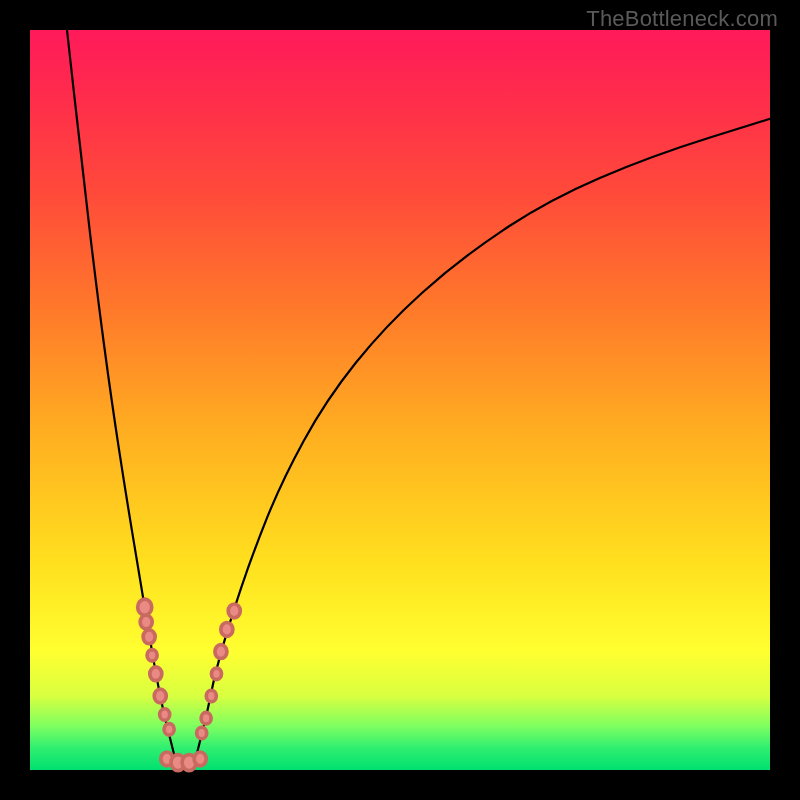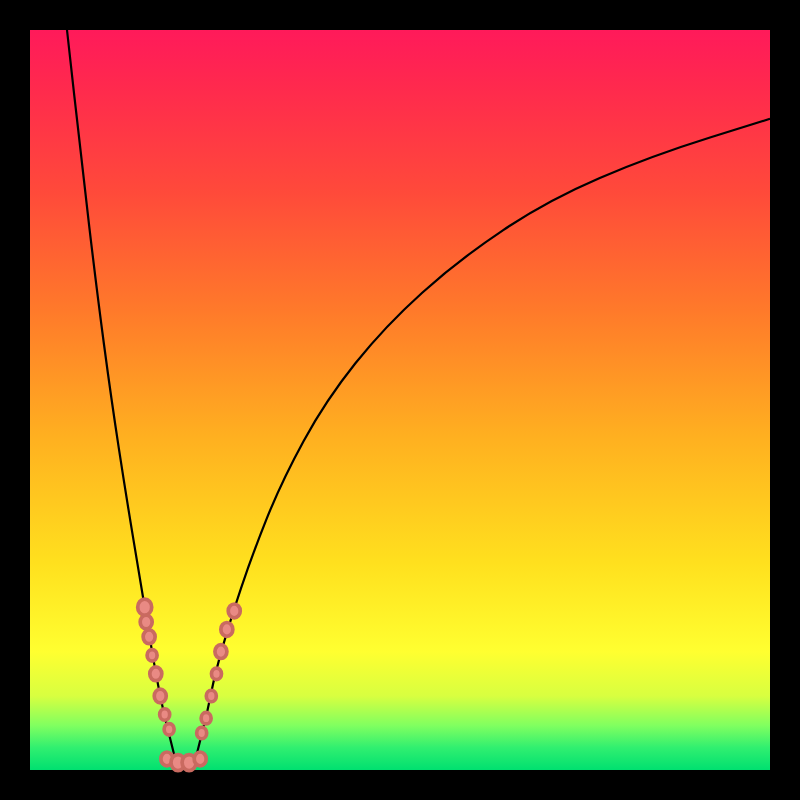--- a/index.html
+++ b/index.html
@@ -65,20 +65,21 @@
   .bead {
     fill: #e98a84;
     stroke: #c96a60;
     stroke-width: 0.5;
   }
 </style>
 </head>
 <body>
 
 <div class="frame">
+  <div class="watermark">TheBottleneck.com</div>
 
   <div class="plot-area">
     <svg class="curves" viewBox="0 0 100 100" preserveAspectRatio="none">
       <path id="left-curve" class="curve" d="M 5 0 Q 5 0 6 9 Q 7 18 8 26.5 Q 9 35 10 42.5 Q 11 50 12 56.5 Q 13 63 14 69 Q 15 75 15.5 78 Q 16 81 16.5 84 Q 17 87 17.5 89.5 Q 18 92 18.5 94 Q 19 96 19.5 98 T 20 100" stroke-width="0.297" vector-effect="non-scaling-stroke"></path>
       <path id="right-curve" class="curve" d="M 22 100 Q 22 100 22.5 98 Q 23 96 23.5 94 Q 24 92 24.5 89.5 Q 25 87 26 83.5 Q 27 80 28.5 75.5 Q 30 71 32 66 Q 34 61 37 55.5 Q 40 50 44 45 Q 48 40 53 35.5 Q 58 31 64 27 Q 70 23 77 20 Q 84 17 92 14.5 T 100 12" stroke-width="0.297" vector-effect="non-scaling-stroke"></path>
       <g id="beads">
           <ellipse cx="15.5" cy="78" rx="0.946" ry="1.088" class="bead"></ellipse>
           <ellipse cx="15.7" cy="80" rx="0.811" ry="0.932" class="bead"></ellipse>
           <ellipse cx="16.1" cy="82" rx="0.811" ry="0.932" class="bead"></ellipse>
           <ellipse cx="16.5" cy="84.5" rx="0.676" ry="0.777" class="bead"></ellipse>

